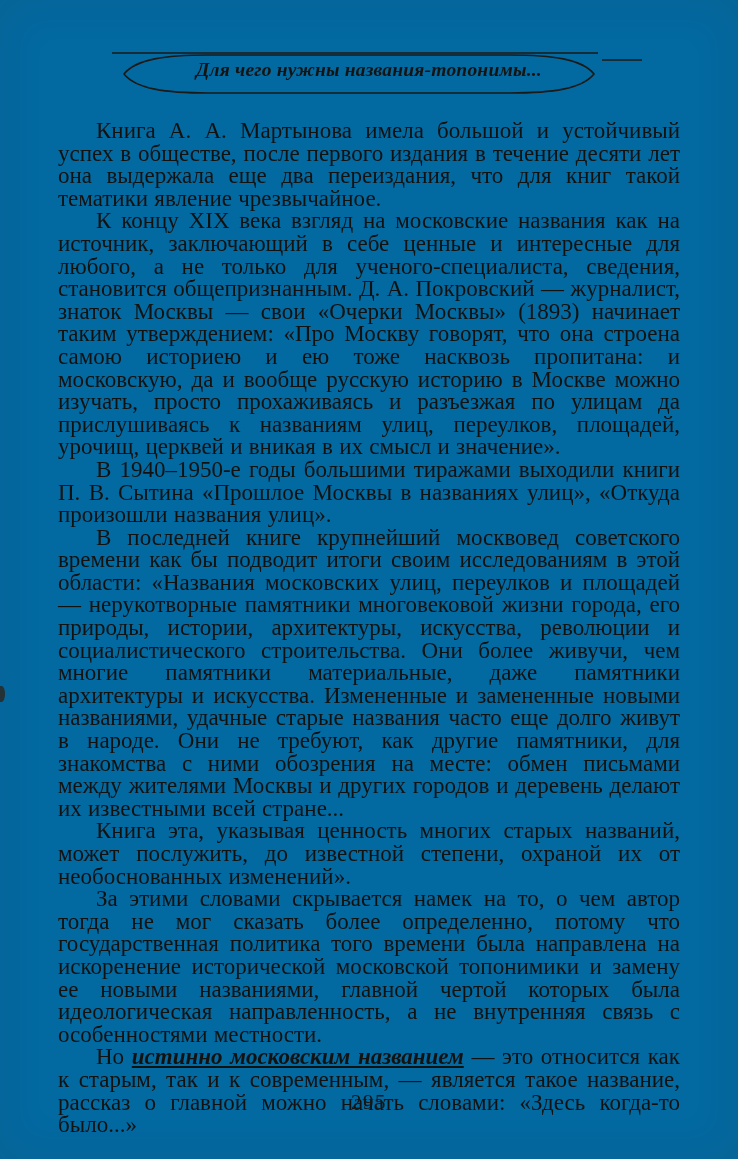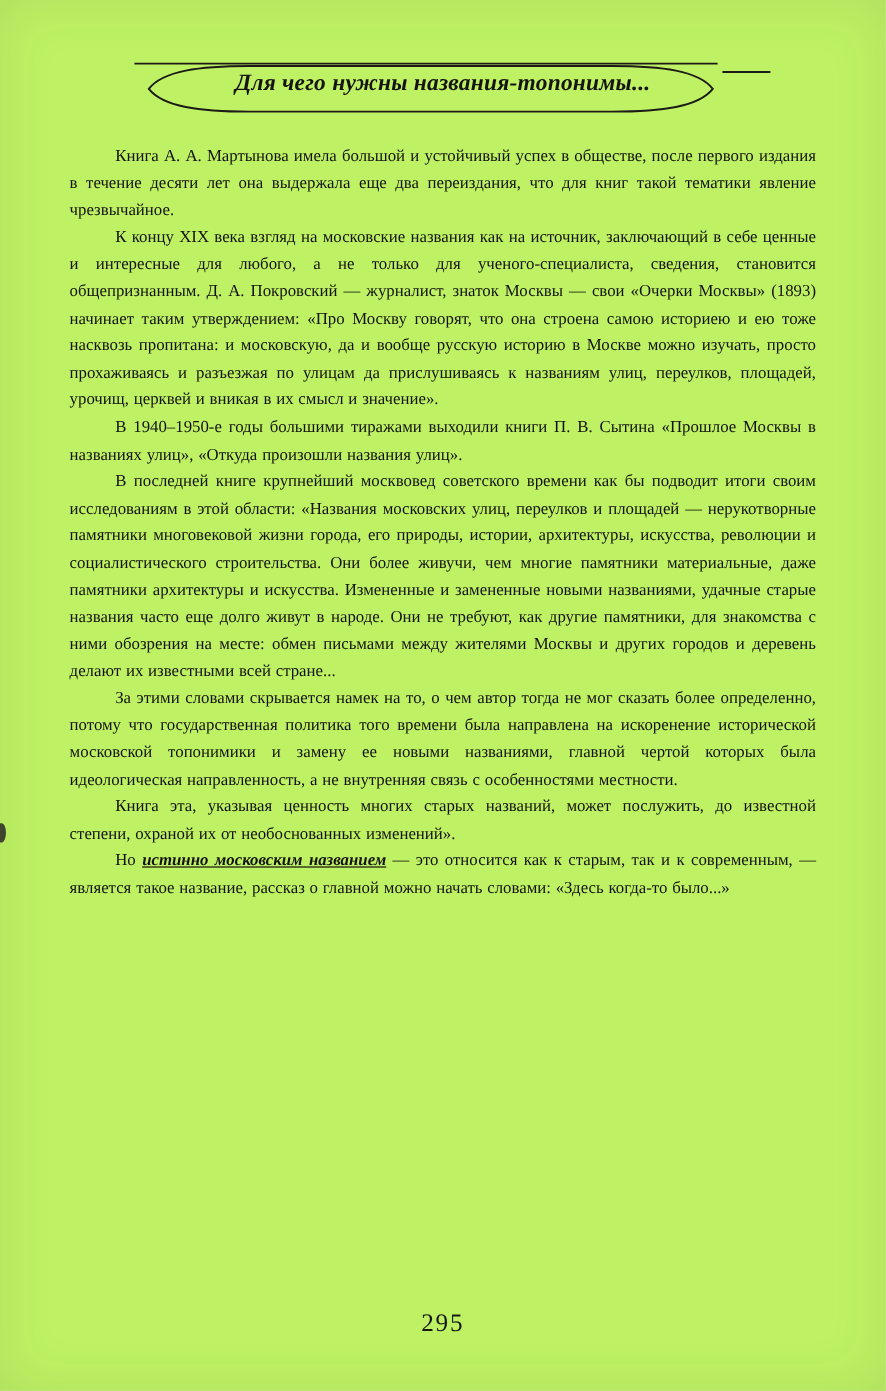--- a/index.html
+++ b/index.html
@@ -6,21 +6,21 @@
   body {
     width: 738px;
     height: 1159px;
     background: #e9e8e4;
     font-family: "Liberation Serif", serif;
   }
   .page {
     position: relative;
     width: 738px;
     height: 1159px;
-    background: #bef264;
+    background: #0369a1;
     box-shadow: inset 0 0 46px rgba(60,55,45,0.10);
     overflow: hidden;
     color: #141210;
   }
   
   .header {
     position: relative;
     width: 622px;
     margin: 46px auto 0 auto;
     height: 52px;
@@ -35,21 +35,21 @@
     font-weight: 700;
     font-size: 19.5px;
     letter-spacing: 0.2px;
     color: #161412;
   }
   
   .text-block {
     width: 622px;
     margin: 22px auto 0 auto;
     text-align: justify;
-    font-size: 14px;
+    font-size: 23px;
     line-height: 22.6px;
     word-spacing: 0.5px;
   }
   .text-block p {
     margin: 0;
     text-indent: 38px;
   }
   .seg-normal { font-style: normal; font-weight: 400; }
   .seg-bolditalic { font-style: italic; font-weight: 700; text-decoration: underline; }
   
@@ -89,22 +89,22 @@
       <path d="M66,28 C78,13 108,9 150,9 L452,9 C494,9 524,13 536,28 C524,43 494,47 452,47 L150,47 C108,47 78,43 66,28 Z"></path>
     </svg>
     <div class="header-title">Для чего нужны названия-топонимы...</div>
   </header>
 
   <main class="text-block" id="paragraphs">
       <p><span class="seg-normal">Книга А. А. Мартынова имела большой и устойчивый успех в обществе, после первого издания в течение десяти лет она выдержала еще два переиздания, что для книг такой тематики явление чрезвычайное.</span></p>
       <p><span class="seg-normal">К концу XIX века взгляд на московские названия как на источник, заключающий в себе ценные и интересные для любого, а не только для ученого-специалиста, сведения, становится общепризнанным. Д. А. Покровский — журналист, знаток Москвы — свои «Очерки Москвы» (1893) начинает таким утверждением: «Про Москву говорят, что она строена самою историею и ею тоже насквозь пропитана: и московскую, да и вообще русскую историю в Москве можно изучать, просто прохаживаясь и разъезжая по улицам да прислушиваясь к названиям улиц, переулков, площадей, урочищ, церквей и вникая в их смысл и значение».</span></p>
       <p><span class="seg-normal">В 1940–1950-е годы большими тиражами выходили книги П. В. Сытина «Прошлое Москвы в названиях улиц», «Откуда произошли названия улиц».</span></p>
       <p><span class="seg-normal">В последней книге крупнейший москвовед советского времени как бы подводит итоги своим исследованиям в этой области: «Названия московских улиц, переулков и площадей — нерукотворные памятники многовековой жизни города, его природы, истории, архитектуры, искусства, революции и социалистического строительства. Они более живучи, чем многие памятники материальные, даже памятники архитектуры и искусства. Измененные и замененные новыми названиями, удачные старые названия часто еще долго живут в народе. Они не требуют, как другие памятники, для знакомства с ними обозрения на месте: обмен письмами между жителями Москвы и других городов и деревень делают их известными всей стране...</span></p>
+      <p><span class="seg-normal">Книга эта, указывая ценность многих старых названий, может послужить, до известной степени, охраной их от необоснованных изменений».</span></p>
       <p><span class="seg-normal">За этими словами скрывается намек на то, о чем автор тогда не мог сказать более определенно, потому что государственная политика того времени была направлена на искоренение исторической московской топонимики и замену ее новыми названиями, главной чертой которых была идеологическая направленность, а не внутренняя связь с особенностями местности.</span></p>
-      <p><span class="seg-normal">Книга эта, указывая ценность многих старых названий, может послужить, до известной степени, охраной их от необоснованных изменений».</span></p>
       <p><span class="seg-normal">Но </span><span class="seg-bolditalic">истинно московским названием</span><span class="seg-normal"> — это относится как к старым, так и к современным, — является такое название, рассказ о главной можно начать словами: «Здесь когда-то было...»</span></p>
     </main>
 
   <div class="page-number">295</div>
 
   <div class="scan-artifact"></div>
 
 </div>
 
 </body></html>

